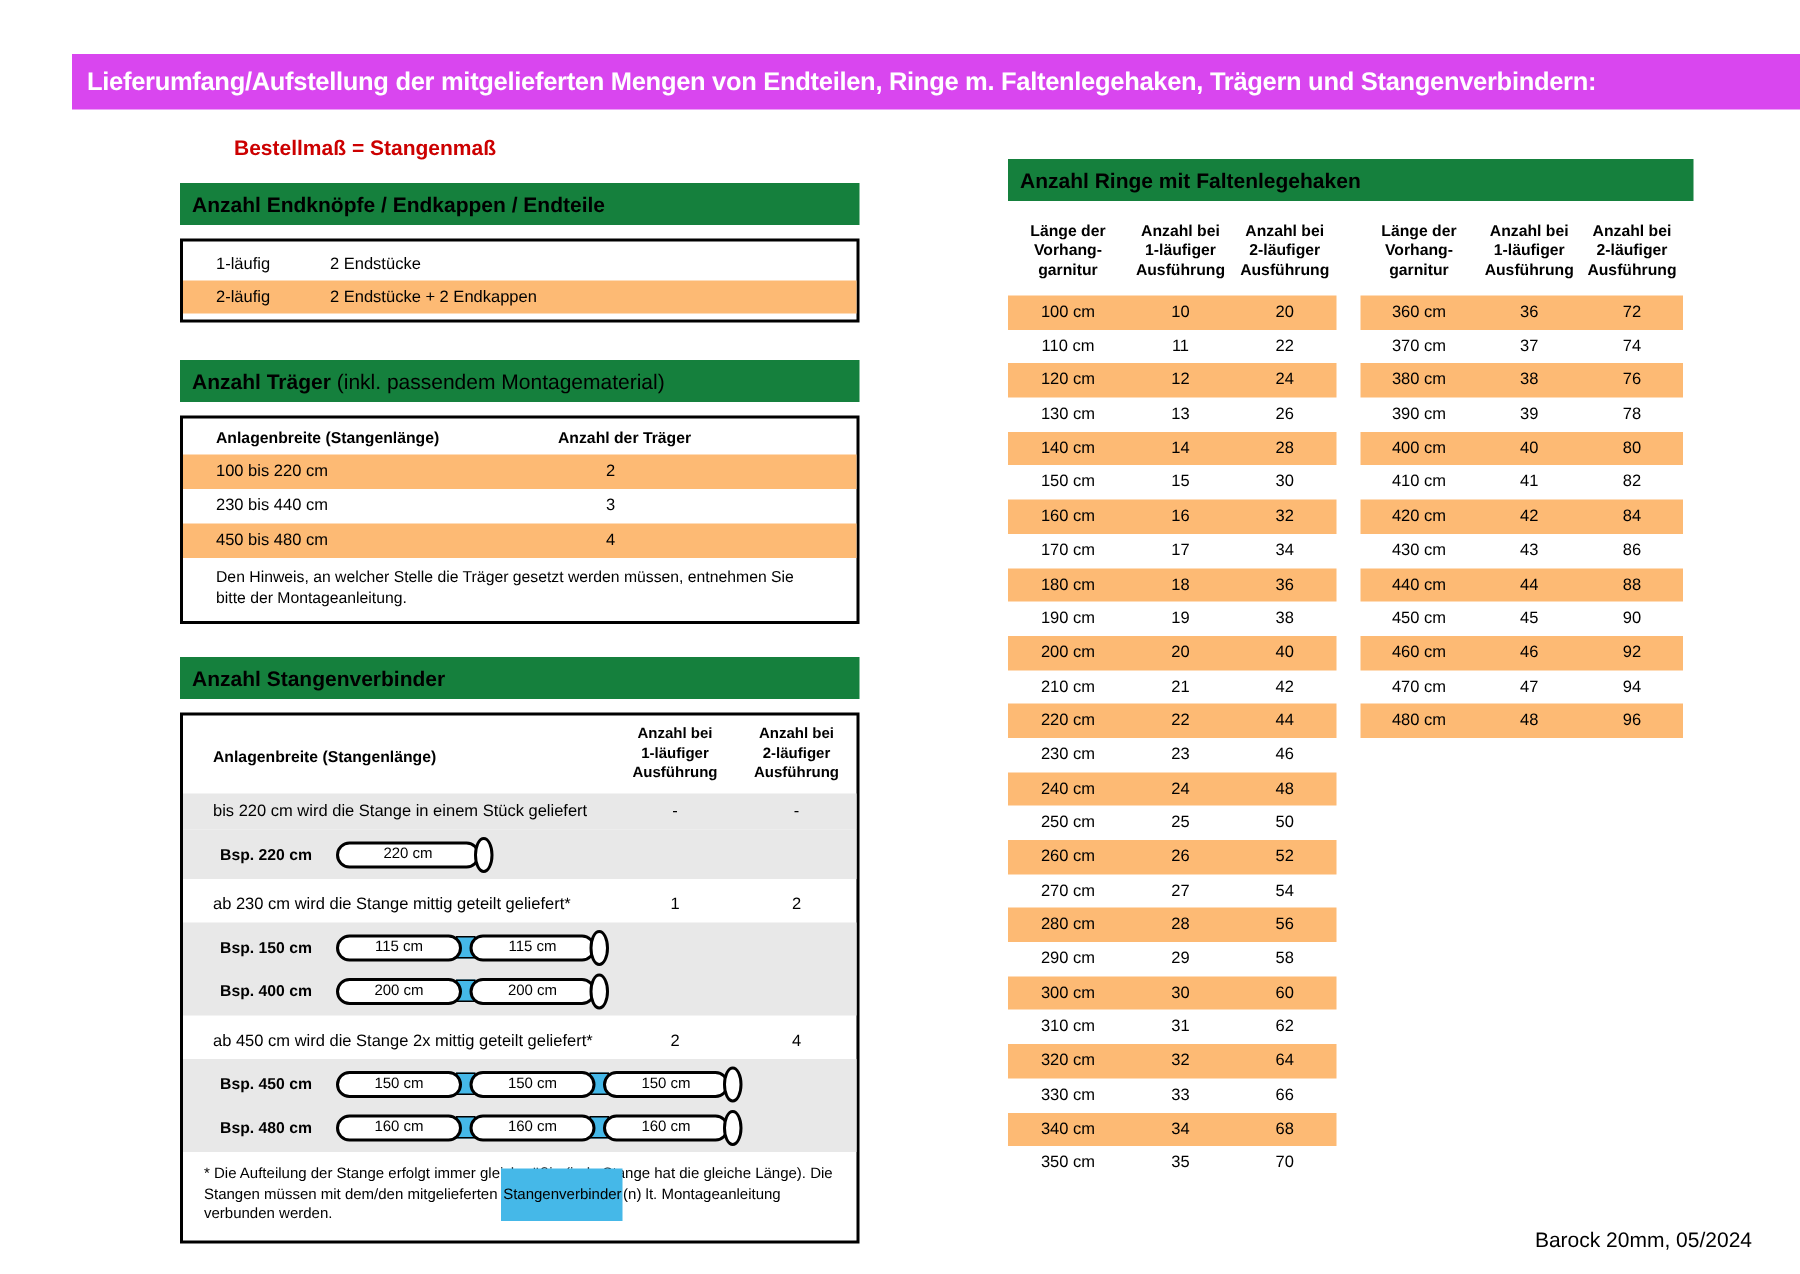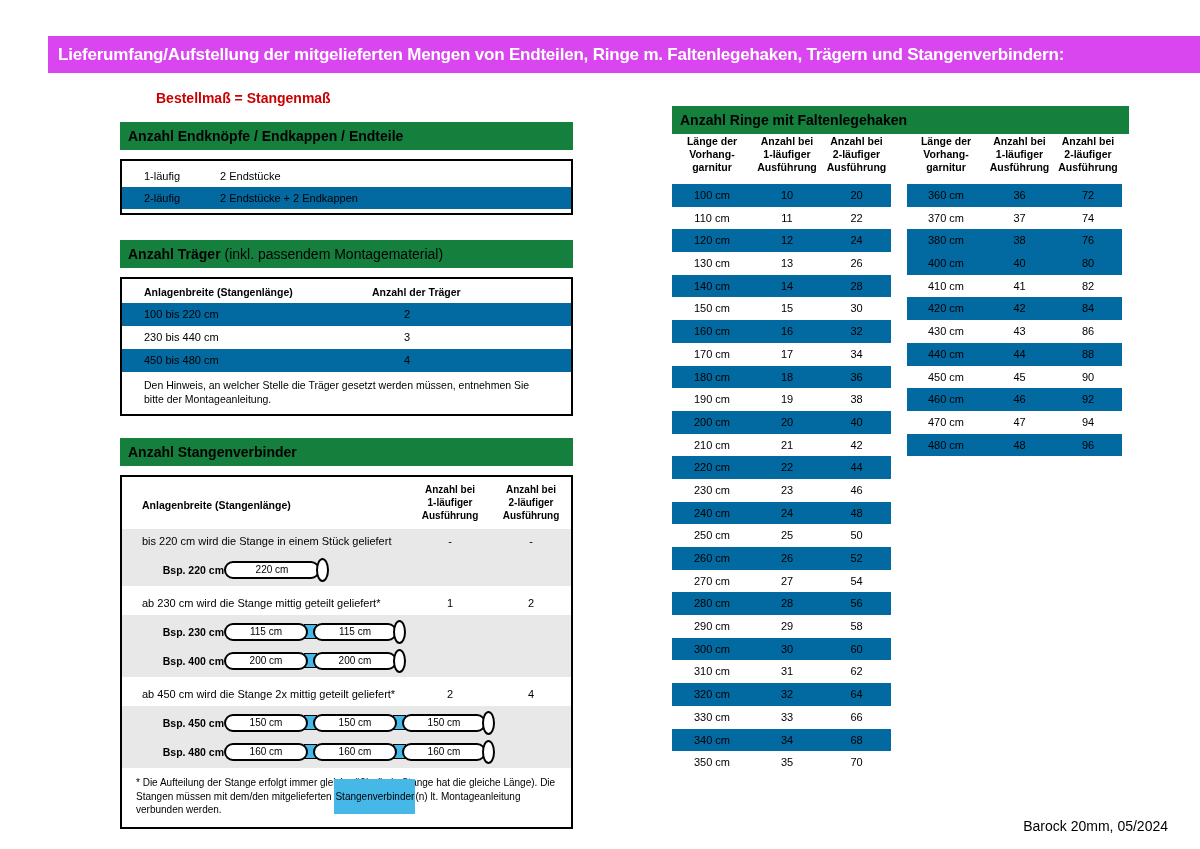--- a/index.html
+++ b/index.html
@@ -19,21 +19,21 @@
   .section-bar .n { white-space:pre; }
   .mt1 { margin-top:25px; }
   .mt2 { margin-top:22px; }
 
   .box { border:2px solid #000; margin-top:9px; background:#fff; }
 
   
   .t1 { padding:4px 0; }
   .t-row { display:grid; grid-template-columns:98px auto; height:22px; line-height:22px; font-size:11px; }
   .t-row .t-label { padding-left:22px; }
-  .shade { background:#0369a1; }
+  .shade { background:#fdba74; }
 
   
   .t2-head { display:grid; grid-template-columns:250px auto; height:24px; line-height:26px;
              font-size:10.5px; font-weight:bold; }
   .t2-head .hcell { padding-left:22px; }
   .t2-head .c2 { padding-left:0; }
   .t2-row { display:grid; grid-template-columns:250px auto; height:23px; line-height:23px; font-size:11px; }
   .t2-row .t2-label { padding-left:22px; }
   .t2-row .t2-val { padding-left:32px; }
   .t2-note { font-size:10.5px; line-height:1.35; padding:6px 28px 8px 22px; }
@@ -45,36 +45,36 @@
   .v-head .vh  { font-size:10px; font-weight:bold; text-align:center; white-space:pre-line;
                  line-height:1.3; padding-top:2px; }
   .vrow { display:grid; grid-template-columns:287px 82px 80px; height:24px; line-height:24px; }
   .vrow .vtext { font-size:11px; padding-left:20px; }
   .vrow .vnum  { font-size:11px; text-align:center; }
   .vgroup { margin-top:5px; }
   .vgroup.first { margin-top:0; }
   .vgroup.first .vrow { background:#e8e8e8; }
   .vdiagrams { background:#e8e8e8; padding:2px 0; }
   .drow { display:flex; align-items:center; height:29px; }
-  .dlabel { width:102px; text-align:right; font-size:10.5px; font-weight:bold; padding-right:0; }
+  .dlabel { width:102px; text-align:right; font-size:10.5px; font-weight:bold; padding-right:16px; }
   .rod { display:flex; align-items:center; }
   .segment { position:relative; z-index:1; width:84px; height:18px; background:#fff;
              border:2px solid #000; border-radius:9px; display:flex; align-items:center;
              justify-content:center; font-size:10px; }
   .segment.single { width:96px; }
   .connector { position:relative; z-index:0; width:13px; height:15px; background:#45b8e8;
                border:1.5px solid #000; margin:0 -4px; }
   .endcap { position:relative; z-index:2; width:13px; height:24px; background:#fff;
             border:2px solid #000; border-radius:50%; margin-left:-4px; }
   .footnote { font-size:10px; line-height:1.35; padding:8px 10px 10px 14px; }
   .hl { background:#45b8e8; padding:12px 1px; }
 
   
   .rings { position:absolute; left:672px; top:106px; width:457px; }
-  .ring-tables { display:flex; gap:16px; margin-top:0; }
+  .ring-tables { display:flex; gap:16px; margin-top:13px; }
   .ring-table { flex:0 0 auto; }
   .rt1 { width:219px; }
   .rt2 { width:215px; }
   .r-head { display:grid; height:48px; margin-bottom:2px; }
   .rt1 .r-head, .rt1 .r-row { grid-template-columns:80px 70px 69px; }
   .rt2 .r-head, .rt2 .r-row { grid-template-columns:78px 69px 68px; }
   .r-hcell { font-size:10.5px; font-weight:bold; text-align:center; white-space:pre-line;
              line-height:1.22; padding-top:1px; }
   .r-row { display:grid; height:22.7px; line-height:22.7px; font-size:11px; }
   .r-cell { text-align:center; }
@@ -164,21 +164,21 @@
             </div>
           </div>
           <div class="vgroup">
             <div class="vrow">
               <div class="vtext">ab 230 cm wird die Stange mittig geteilt geliefert*</div>
               <div class="vnum">1</div>
               <div class="vnum">2</div>
             </div>
             <div class="vdiagrams">
               <div class="drow">
-                <div class="dlabel">Bsp. 230 cm</div>
+                <div class="dlabel">Bsp. 150 cm</div>
                 <div class="rod">
                   <div class="segment">115 cm</div>
                   <div class="connector"></div>
                   <div class="segment">115 cm</div>
                   <div class="endcap"></div>
                 </div>
               </div>
               <div class="drow">
                 <div class="dlabel">Bsp. 400 cm</div>
                 <div class="rod">
@@ -397,20 +397,25 @@
           <div class="r-row">
             <div class="r-cell">370 cm</div>
             <div class="r-cell">37</div>
             <div class="r-cell">74</div>
           </div>
           <div class="r-row shade">
             <div class="r-cell">380 cm</div>
             <div class="r-cell">38</div>
             <div class="r-cell">76</div>
           </div>
+          <div class="r-row">
+            <div class="r-cell">390 cm</div>
+            <div class="r-cell">39</div>
+            <div class="r-cell">78</div>
+          </div>
           <div class="r-row shade">
             <div class="r-cell">400 cm</div>
             <div class="r-cell">40</div>
             <div class="r-cell">80</div>
           </div>
           <div class="r-row">
             <div class="r-cell">410 cm</div>
             <div class="r-cell">41</div>
             <div class="r-cell">82</div>
           </div>

